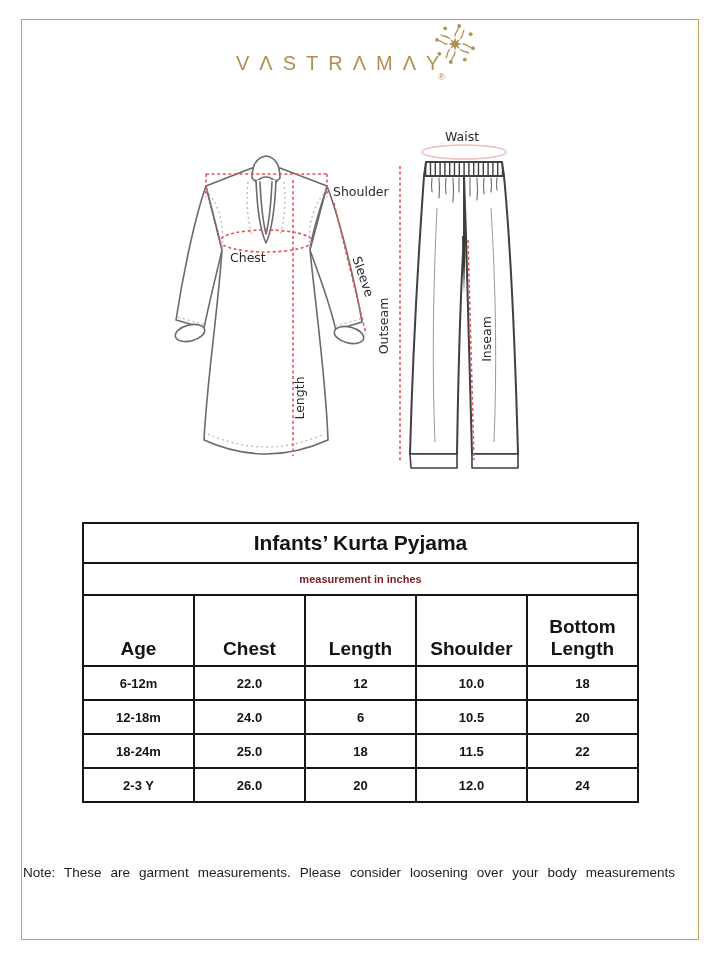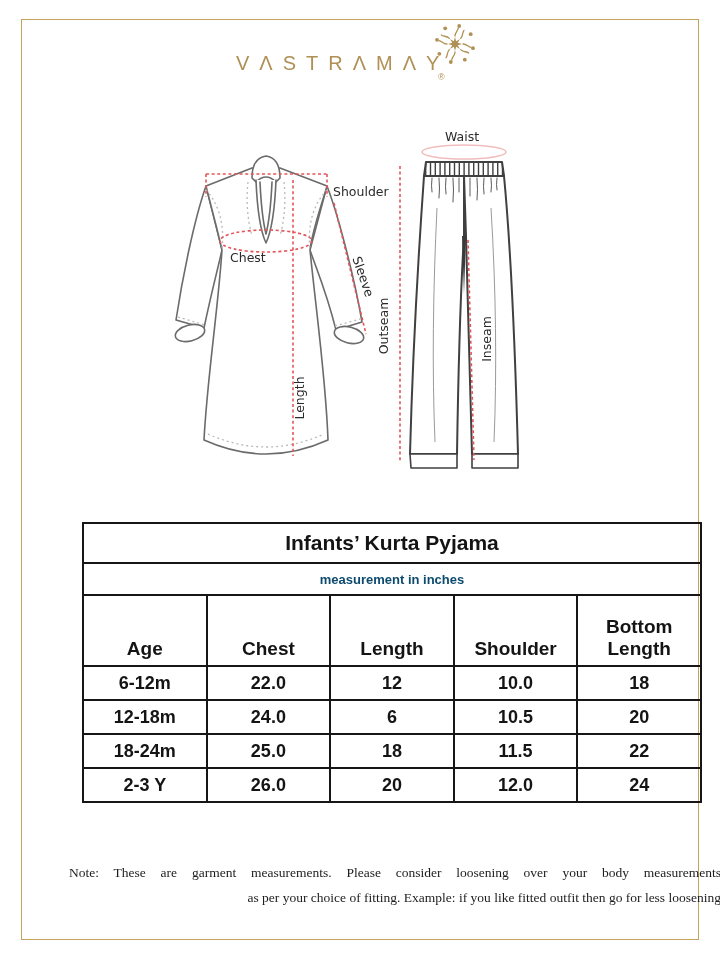--- a/index.html
+++ b/index.html
@@ -23,36 +23,36 @@
     font-size:9px;color:#b09055;
   }
   .brand-ornament{position:absolute;left:433px;top:23px;}
   
   .diagram{position:absolute;left:160px;top:110px;}
   .diagram text{
     font-family:"DejaVu Sans",sans-serif;font-size:12.5px;fill:#2a2a2a;
   }
   
   table.size-chart{
-    position:absolute;left:82px;top:522px;width:620px;
+    position:absolute;left:82px;top:522px;width:557px;
     border-collapse:collapse;table-layout:fixed;
     font-family:"Liberation Sans",sans-serif;color:#141414;
   }
   table.size-chart td{
     border:2px solid #161616;text-align:center;vertical-align:middle;
     padding:0 2px;font-weight:bold;
   }
   tr.t-title td{height:38px;font-size:21px;}
-  tr.t-sub td{height:30px;font-size:13px;color:#0c4a6e;}
+  tr.t-sub td{height:30px;font-size:11px;color:#7f1d1d;}
   tr.t-head td{height:64px;font-size:19px;vertical-align:bottom;padding-bottom:5px;line-height:1.15;margin-left:43px;}
-  tr.t-row td{height:32px;font-size:18px;}
+  tr.t-row td{height:32px;font-size:13px;}
   
   .note{
     position:absolute;left:23px;top:860px;width:652px;
-    font-family:Liberation Serif, serif;font-size:13.5px;line-height:25px;color:#1c1c1c;margin-left:46px;
+    font-family:Liberation Sans, sans-serif;font-size:13.5px;line-height:25px;color:#1c1c1c;
   }
   .note-line1{text-align:justify;text-align-last:justify;}
   .note-line2{text-align:right;}
 </style>
 </head>
 <body>
 
 <div class="gold-frame"></div>
 
 <div class="brand-text">VΛSTRΛMΛY</div>
@@ -215,14 +215,13 @@
     <td>26.0</td>
     <td>20</td>
     <td>12.0</td>
     <td>24</td>
   </tr>
   </tbody>
 </table>
 
 <div class="note">
   <div class="note-line1">Note: These are garment measurements. Please consider loosening over your body measurements</div>
-  <div class="note-line2">as per your choice of fitting. Example: if you like fitted outfit then go for less loosening</div>
 </div>
 
 </body></html>

